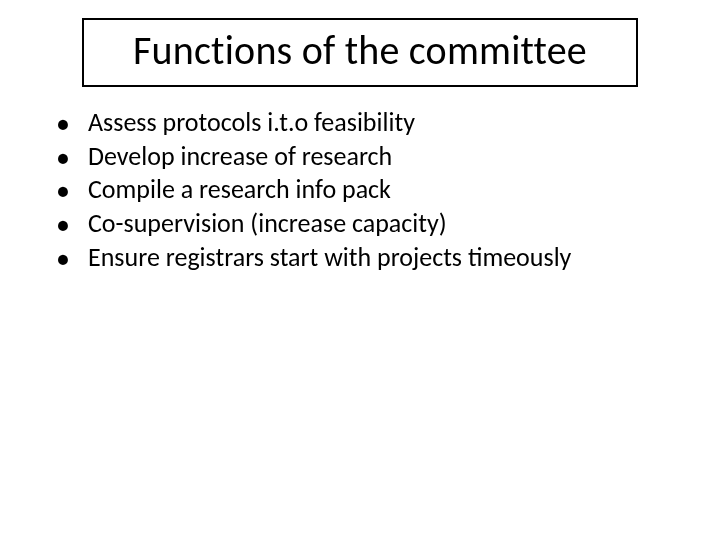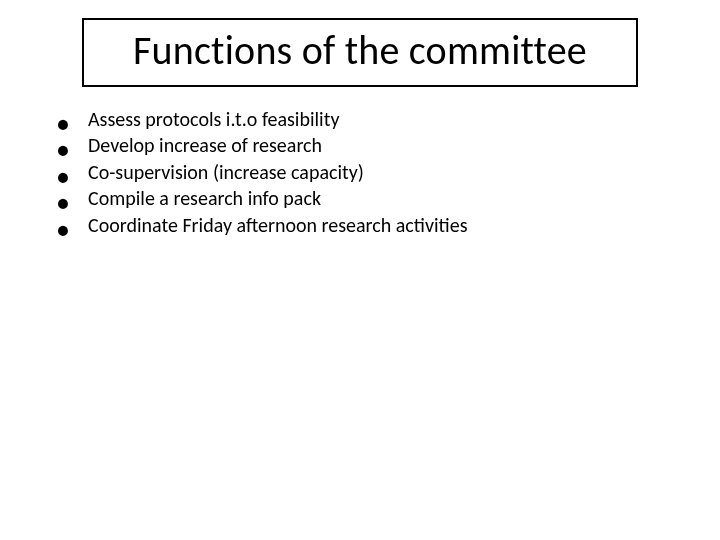--- a/index.html
+++ b/index.html
@@ -25,21 +25,21 @@
   .title-text {
     font-size: 40px;
     font-weight: 400;
     letter-spacing: 0.2px;
   }
   .bullet-list {
     list-style: none;
     margin: 16px 0 0 26px;
   }
   .bullet-list li {
-    font-size: 20px;
+    font-size: 26px;
     line-height: 1.22;
     margin-bottom: 2px;
     position: relative;
     padding-left: 32px;
   }
   .bullet-list li::before {
     content: "•";
     position: absolute;
     left: 0;
     top: 0;
@@ -49,17 +49,17 @@
 </head>
 <body>
 
 <div class="slide">
   <div class="title-box">
     <div class="title-text">Functions of the committee</div>
   </div>
   <ul class="bullet-list">
     <li>Assess protocols i.t.o feasibility</li>
     <li>Develop increase of research</li>
+    <li>Compile a research info pack</li>
     <li>Co-supervision (increase capacity)</li>
-    <li>Compile a research info pack</li>
-    <li>Coordinate Friday afternoon research activities</li>
+    <li>Ensure registrars start with projects timeously</li>
   </ul>
 </div>
 
 </body></html>

